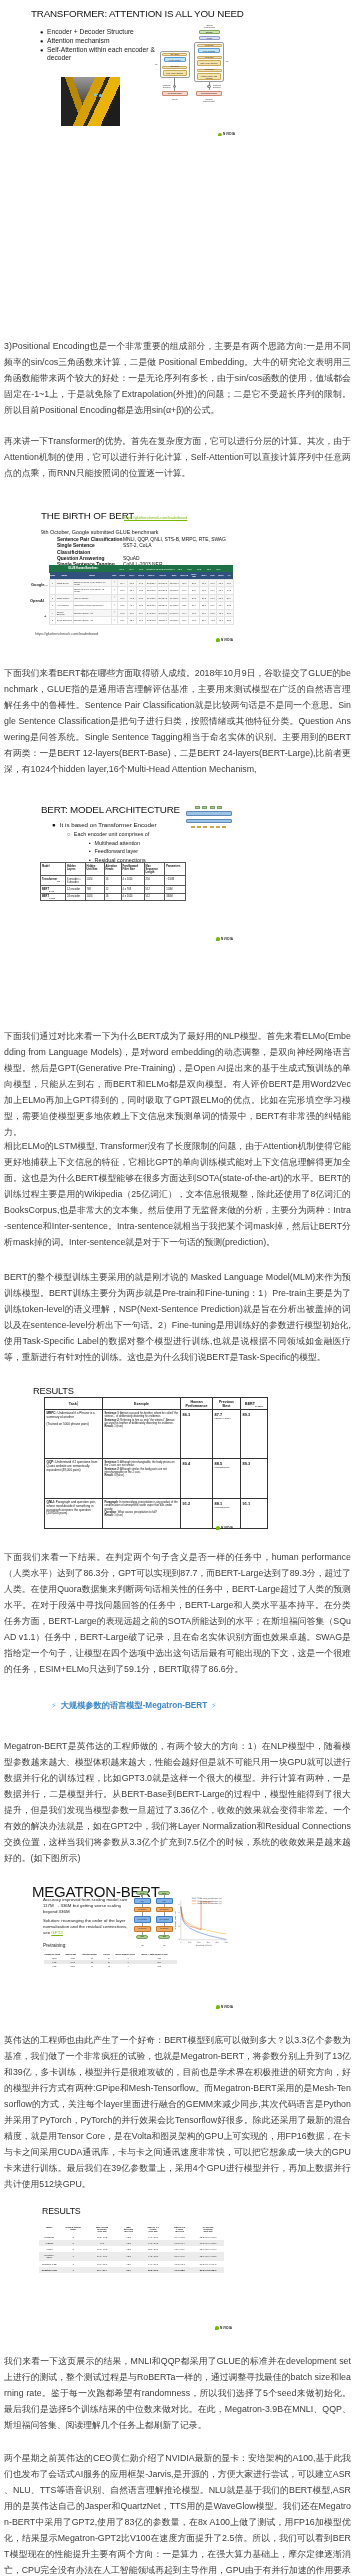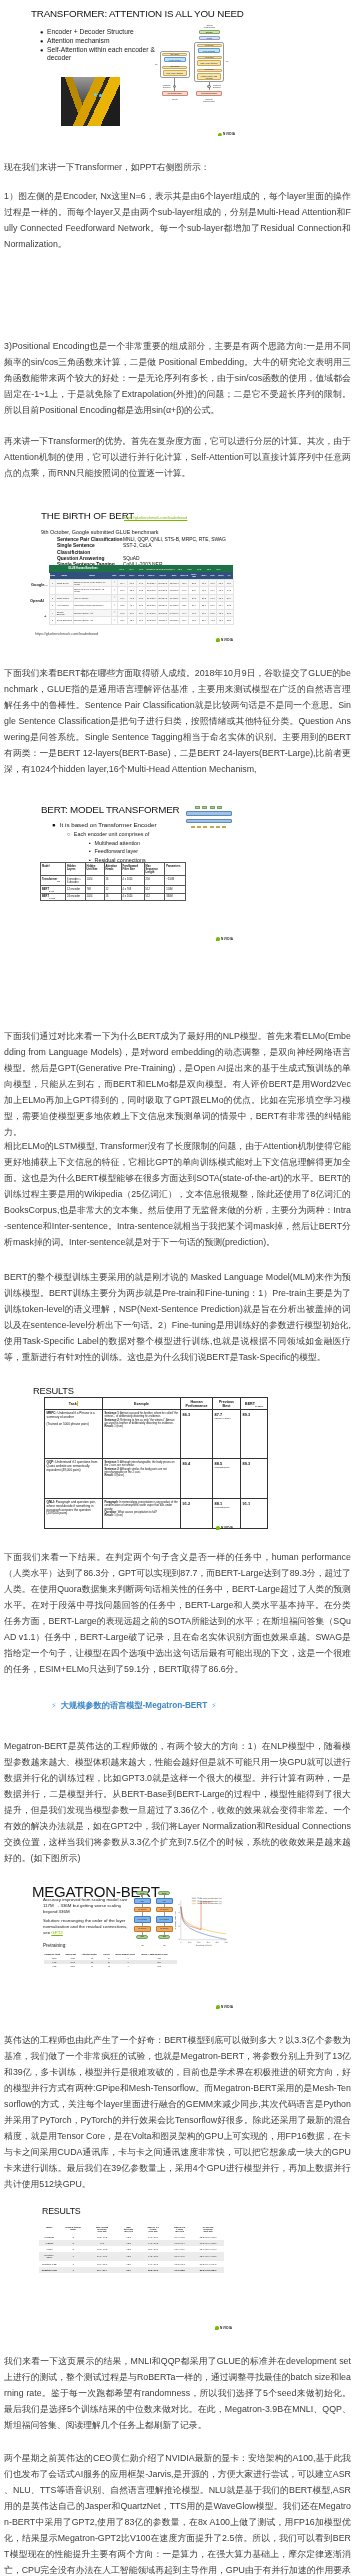--- a/index.html
+++ b/index.html
@@ -184,22 +184,20 @@
       <span class="dlabel" style="left:41px;top:74px;width:26px">Outputs
 (shifted right)</span>
     </div>
 
     <div class="nvlogo" style="left:218px;top:128px">
       <i class="nveye"></i>
         <span>NVIDIA</span>
     </div>
   </section>
 
-  <p class="para" style="top:159px">现在我们来讲一下Transformer，如PPT右侧图所示：</p>
-  <p class="para" style="top:188px">1）图左侧的是Encoder, Nx这里N=6，表示其是由6个layer组成的，每个layer里面的操作过程是一样的。而每个layer又是由两个sub-layer组成的，分别是Multi-Head Attention和Fully Connected Feedforward Network。每一个sub-layer都增加了Residual Connection和Normalization。</p>
   <p class="para" style="top:338px">3)Positional Encoding也是一个非常重要的组成部分，主要是有两个思路方向:一是用不同频率的sin/cos三角函数来计算，二是做 Positional Embedding。大牛的研究论文表明用三角函数能带来两个较大的好处：一是无论序列有多长，由于sin/cos函数的使用，值域都会固定在-1~1上，于是就免除了Extrapolation(外推)的问题；二是它不受超长序列的限制。所以目前Positional Encoding都是选用sin(α+β)的公式。</p>
   <p class="para" style="top:433px">再来讲一下Transformer的优势。首先在复杂度方面，它可以进行分层的计算。其次，由于Attention机制的使用，它可以进行并行化计算，Self-Attention可以直接计算序列中任意两点的点乘，而RNN只能按照词的位置逐一计算。</p>
 
   <section class="slide" id="s2" style="top:507px;height:140px">
     <h2 class="stitle">THE BIRTH OF BERT</h2>
     <span class="s2link glink">https://gluebenchmark.com/leaderboard</span>
     <div class="s2sub">9th October, Google submitted GLUE benchmark</div>
     <div class="s2tasks">
       <div class="trow">
           <span class="tl">Sentence Pair Classification</span>
@@ -393,21 +391,21 @@
     <span class="s2url">https://gluebenchmark.com/leaderboard</span>
     <div class="nvlogo" style="left:216px;top:131px">
       <i class="nveye"></i>
         <span>NVIDIA</span>
     </div>
   </section>
 
   <p class="para" style="top:665px">下面我们来看BERT都在哪些方面取得骄人成绩。2018年10月9日，谷歌提交了GLUE的benchmark，GLUE指的是通用语言理解评估基准，主要用来测试模型在广泛的自然语言理解任务中的鲁棒性。Sentence Pair Classification就是比较两句话是不是同一个意思。Single Sentence Classification是把句子进行归类，按照情绪或其他特征分类。Question Answering是问答系统。Single Sentence Tagging相当于命名实体的识别。主要用到的BERT有两类：一是BERT 12-layers(BERT-Base)，二是BERT 24-layers(BERT-Large),比前者更深，有1024个hidden layer,16个Multi-Head Attention Mechanism,</p>
 
   <section class="slide" id="s3" style="top:799px;height:147px">
-    <h2 class="stitle">BERT: MODEL TRANSFORMER</h2>
+    <h2 class="stitle">BERT: MODEL ARCHITECTURE</h2>
     <div class="b1">
         <span>●</span>
         <span>It is based on Transformer Encoder</span>
       </div>
     <div class="b2">
         <span>○</span>
         <span>Each encoder unit comprises of</span>
       </div>
     <div class="b3" style="top:41px">
         <span>▪</span>

